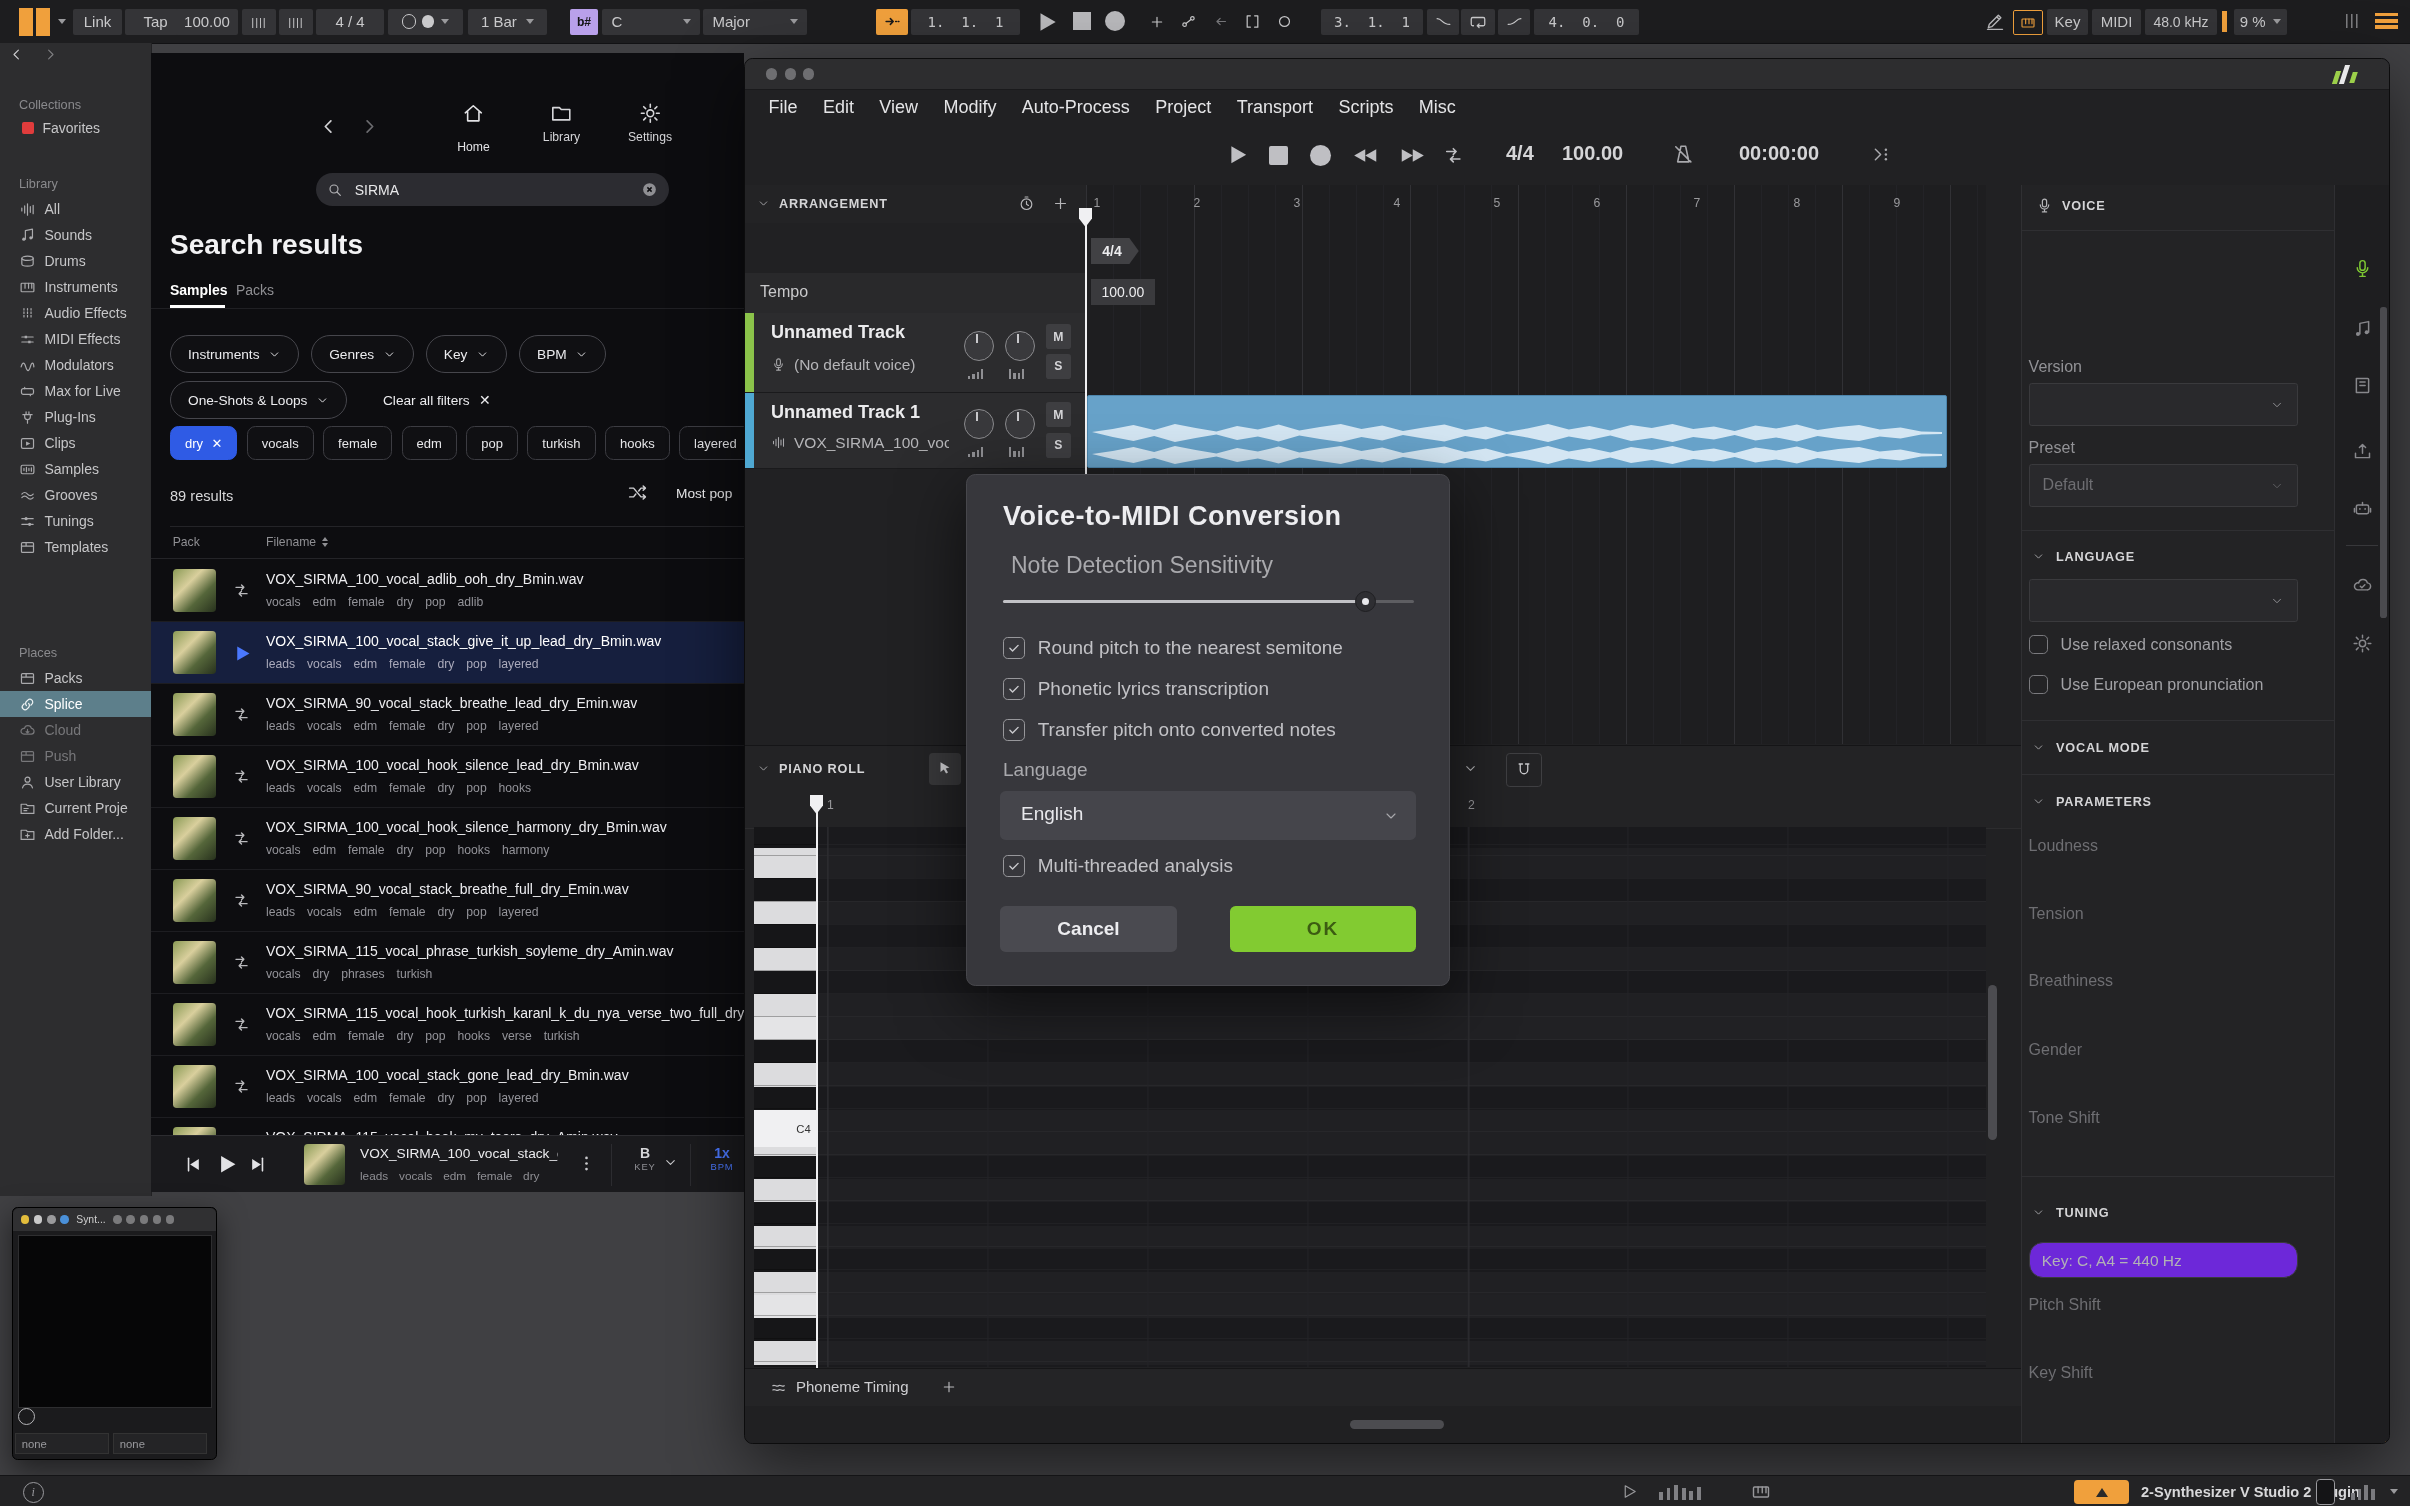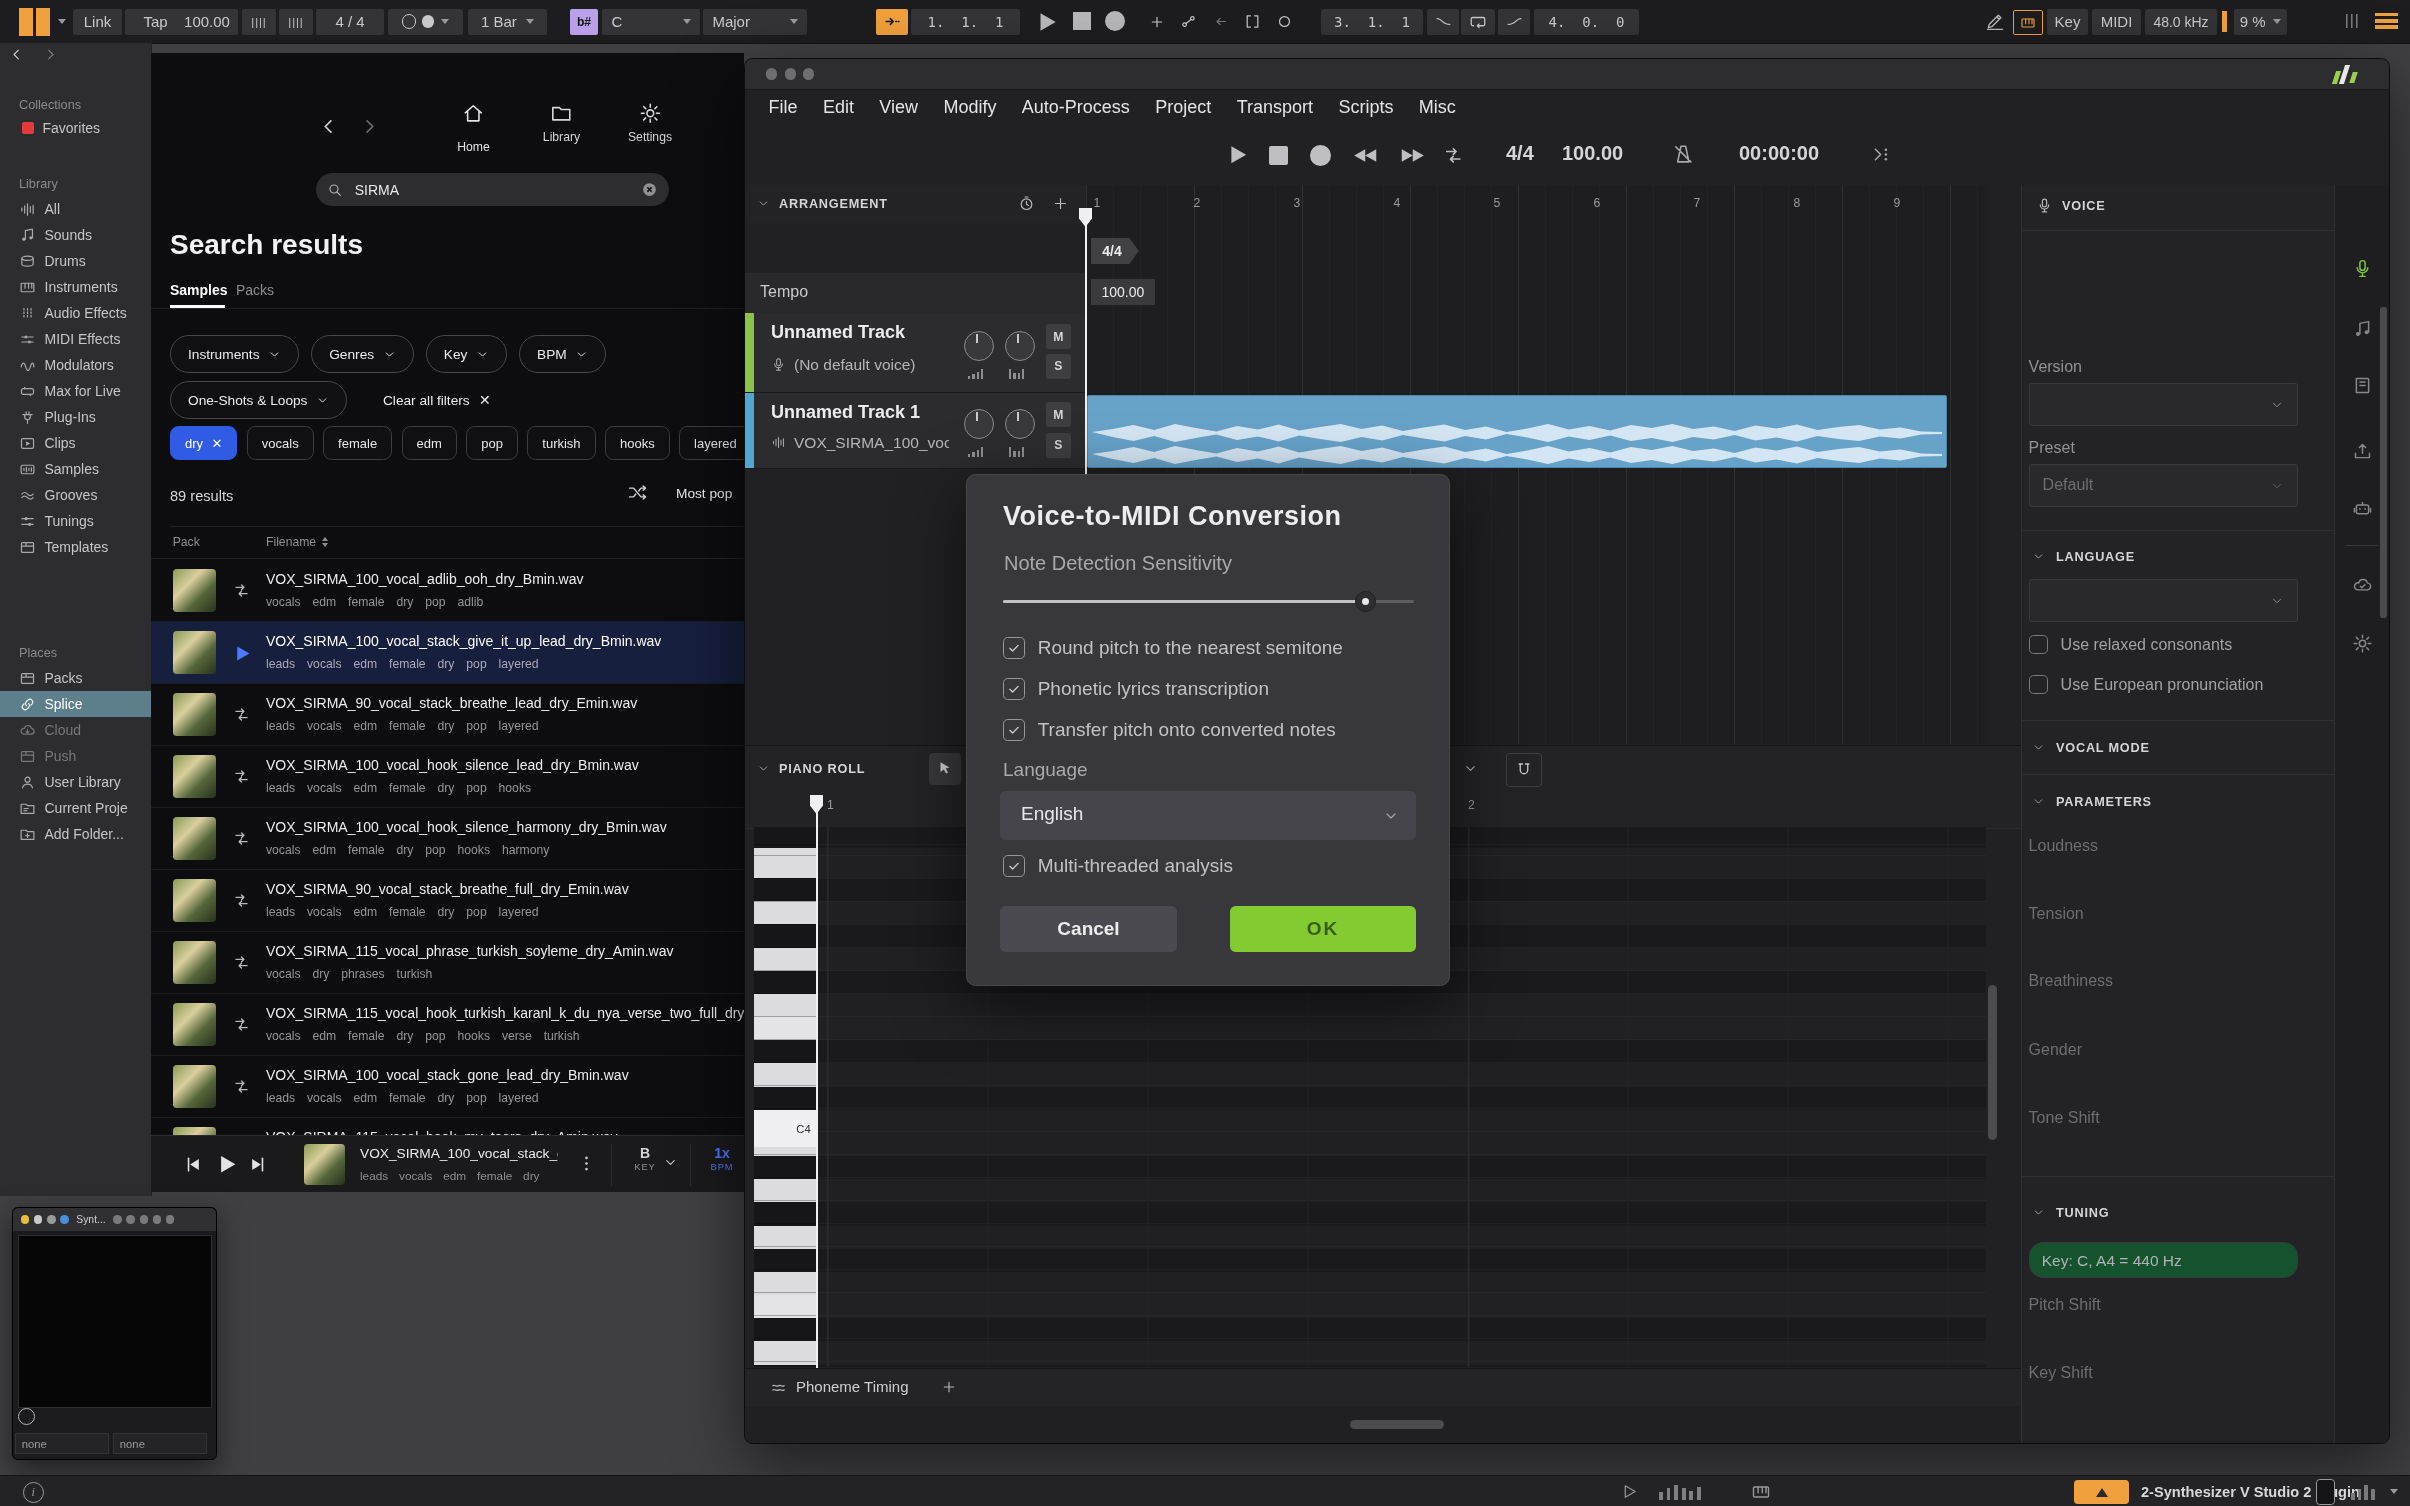--- a/index.html
+++ b/index.html
@@ -1147,21 +1147,21 @@
       <span class="a pl-dim" style="left:6.6px;top:652px">Loudness</span>
       <span class="a pl-dim" style="left:6.6px;top:720px">Tension</span>
       <span class="a pl-dim" style="left:6.6px;top:787px">Breathiness</span>
       <span class="a pl-dim" style="left:6.6px;top:856px">Gender</span>
       <span class="a pl-dim" style="left:6.6px;top:924px">Tone Shift</span>
       <div class="pl-div" style="top:991px"></div>
       <svg class="s a chev" style="left:10.4px;top:1021px" viewBox="0 0 14 14" width="13" height="13">
           <use href="#i-chevd"></use>
         </svg>
       <span class="a sechead" style="left:34px;top:1021px">TUNING</span>
-      <div class="a" style="left:6.6px;top:1057px;width:269px;height:36px;background:#14532d;border:0.9px solid #3a3a3d;border-radius:14px;box-sizing:border-box">
+      <div class="a" style="left:6.6px;top:1057px;width:269px;height:36px;background:#6d28d9;border:0.9px solid #3a3a3d;border-radius:14px;box-sizing:border-box">
         <span style="position:absolute;left:12.2px;top:8.5px;font-size:15.5px;color:#b2b2b6">Key: C, A4 = 440 Hz</span>
       </div>
       <span class="a pl-dim" style="left:6.6px;top:1111px">Pitch Shift</span>
       <span class="a pl-dim" style="left:6.6px;top:1179px">Key Shift</span>
     </div>
 
     <div class="a" style="left:1589px;top:126px;width:55px;height:1258px;background:#1e1e20;border-left:0.9px solid #2f2f32">
       <svg class="s a" style="left:17px;top:73px;width:21px;height:21px;color:#7ec832" viewBox="0 0 22 22" width="21" height="21">
           <use href="#i-mic"></use>
         </svg>
@@ -1182,21 +1182,21 @@
           <use href="#i-cloudck"></use>
         </svg>
       <svg class="s a" style="left:17px;top:448px;width:21px;height:21px;color:#88888c" viewBox="0 0 22 22" width="21" height="21">
           <use href="#i-gear"></use>
         </svg>
       <div class="a" style="left:45px;top:122px;width:6.6px;height:311px;background:#4a4a4e;border-radius:2.8px"></div>
     </div>
 
     <div class="a dialog">
       <div class="a" style="left:36px;top:26px;font-size:27px;font-weight:bold;color:#ededf0;letter-spacing:0.5px">Voice-to-MIDI Conversion</div>
-      <div class="a" style="left:37px;top:77px;font-size:20px;color:#a9a9ad">Note Detection Sensitivity</div>
+      <div class="a" style="left:44px;top:77px;font-size:23px;color:#a9a9ad">Note Detection Sensitivity</div>
       <div class="a" style="left:36px;top:125px;width:411px;height:2.8px;background:#5e5e62;border-radius:1.9px"></div>
       <div class="a" style="left:36px;top:125px;width:363px;height:2.8px;background:#c2c2c6;border-radius:1.9px"></div>
       <div class="a" style="left:388px;top:116px;width:21px;height:21px;border-radius:50%;background:#2e2e32;border:0.9px solid #1f1f22;box-sizing:border-box">
         <i style="position:absolute;left:5.6px;top:5.6px;width:7.5px;height:7.5px;border-radius:50%;background:#e8e8ec"></i>
       </div>
       <div class="a flex" style="left:36px;top:162px;gap:13px">
         <span class="cbox">
             <svg class="s" width="14" height="14" viewBox="0 0 15 15">
               <use href="#i-check"></use>
             </svg>

